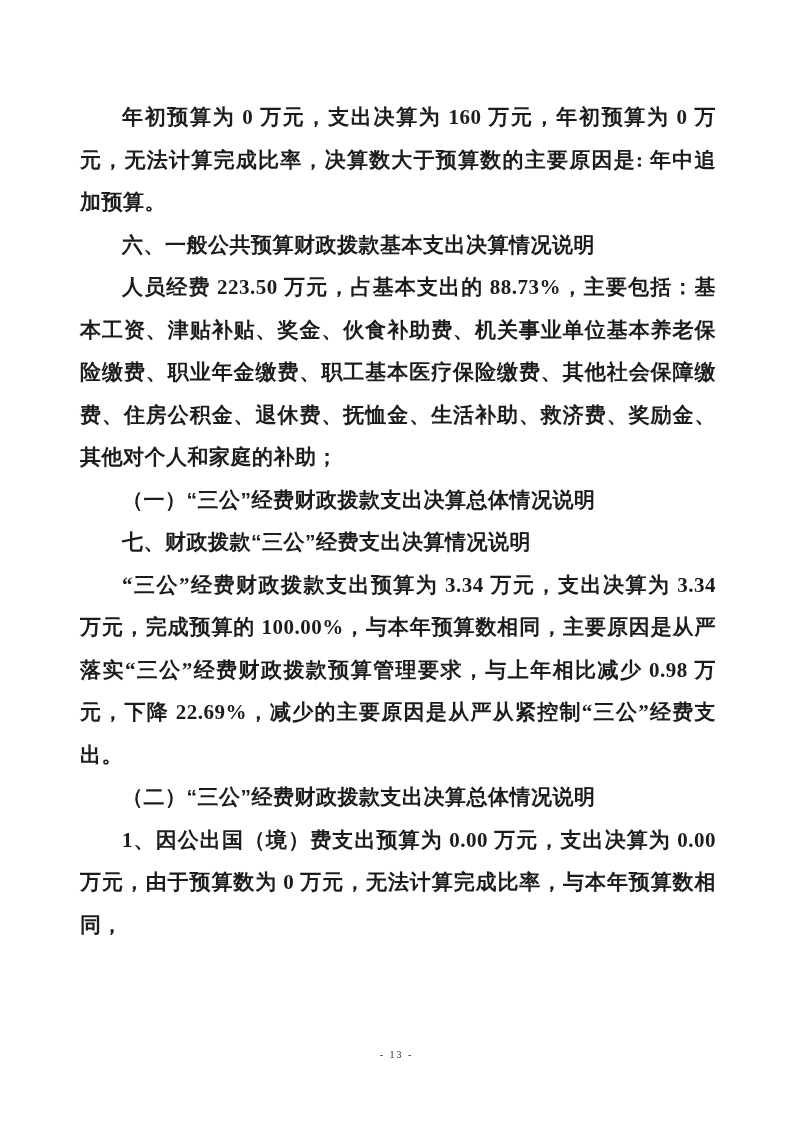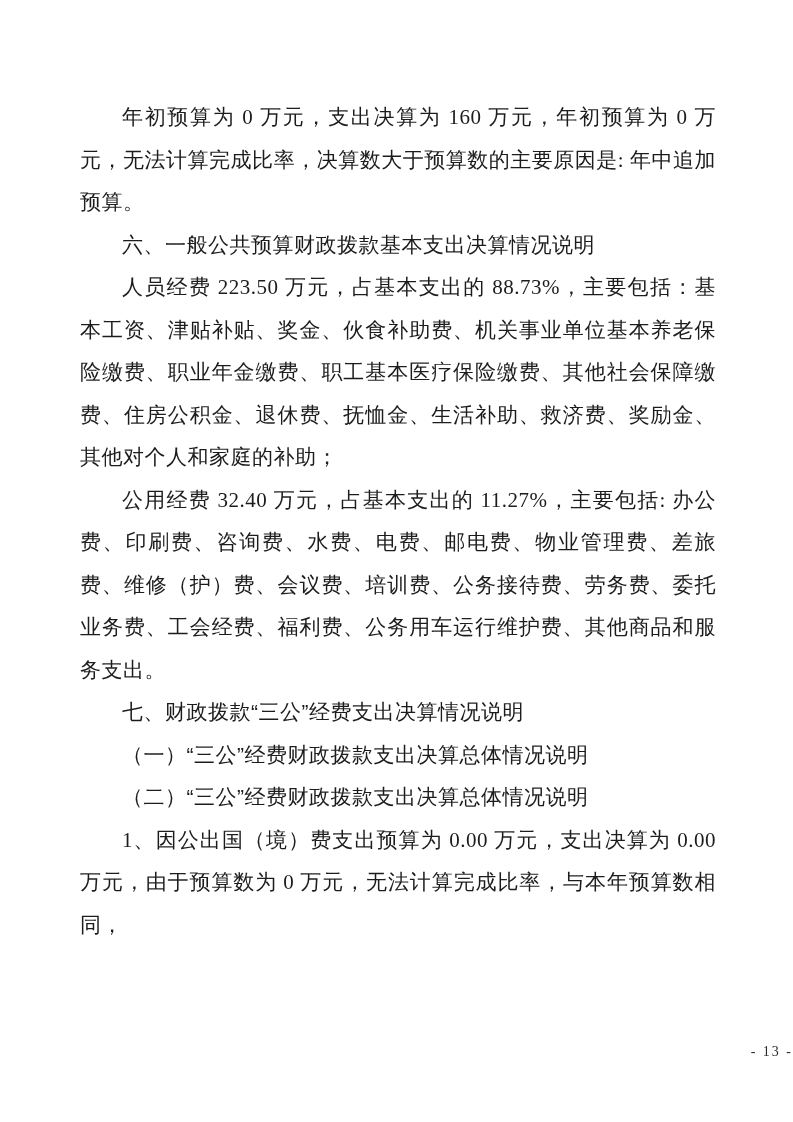--- a/index.html
+++ b/index.html
@@ -26,46 +26,46 @@
     margin: 0;
     font-size: 21px;
     line-height: 42.5px;
     text-indent: 2em;
     text-align: justify;
     letter-spacing: 0.5px;
     word-break: break-all;
   }
   .para.body {
     font-family: "Liberation Serif", "DejaVu Serif", serif;
-    font-weight: 400;
+    font-weight: 700;
   }
   .para.heading {
     font-family: "Liberation Sans", "DejaVu Sans", sans-serif;
-    font-weight: 400;
+    font-weight: 700;
   }
   .footer {
     position: absolute;
     left: 0;
     bottom: 62px;
     width: 100%;
-    text-align: right;
+    text-align: center;
     font-family: "Liberation Serif", "DejaVu Serif", serif;
-    font-size: 14px;
+    font-size: 10px;
     color: #2a2a2a;
     letter-spacing: 2px;
   }
 </style>
 </head>
 <body>
 
 <div class="page">
   <div class="content">
     <p class="para body">年初预算为 0 万元，支出决算为 160 万元，年初预算为 0 万元，无法计算完成比率，决算数大于预算数的主要原因是: 年中追加预算。</p>
     <p class="para heading">六、一般公共预算财政拨款基本支出决算情况说明</p>
     <p class="para body">人员经费 223.50 万元，占基本支出的 88.73%，主要包括：基本工资、津贴补贴、奖金、伙食补助费、机关事业单位基本养老保险缴费、职业年金缴费、职工基本医疗保险缴费、其他社会保障缴费、住房公积金、退休费、抚恤金、生活补助、救济费、奖励金、其他对个人和家庭的补助；</p>
-    <p class="para body">公用经费 32.40 万元，占基本支出的 11.27%，主要包括: 办公费、印刷费、咨询费、水费、电费、邮电费、物业管理费、差旅费、维修（护）费、会议费、培训费、公务接待费、劳务费、委托业务费、工会经费、福利费、公务用车运行维护费、其他商品和服务支出。</p>
+    <p class="para heading">（一）“三公”经费财政拨款支出决算总体情况说明</p>
     <p class="para heading">七、财政拨款“三公”经费支出决算情况说明</p>
-    <p class="para heading">（一）“三公”经费财政拨款支出决算总体情况说明</p>
+    <p class="para body">“三公”经费财政拨款支出预算为 3.34 万元，支出决算为 3.34 万元，完成预算的 100.00%，与本年预算数相同，主要原因是从严落实“三公”经费财政拨款预算管理要求，与上年相比减少 0.98 万元，下降 22.69%，减少的主要原因是从严从紧控制“三公”经费支出。</p>
     <p class="para heading">（二）“三公”经费财政拨款支出决算总体情况说明</p>
     <p class="para body">1、因公出国（境）费支出预算为 0.00 万元，支出决算为 0.00 万元，由于预算数为 0 万元，无法计算完成比率，与本年预算数相同，</p>
   </div>
   <div class="footer">- 13 -</div>
 </div>
 
 </body></html>

